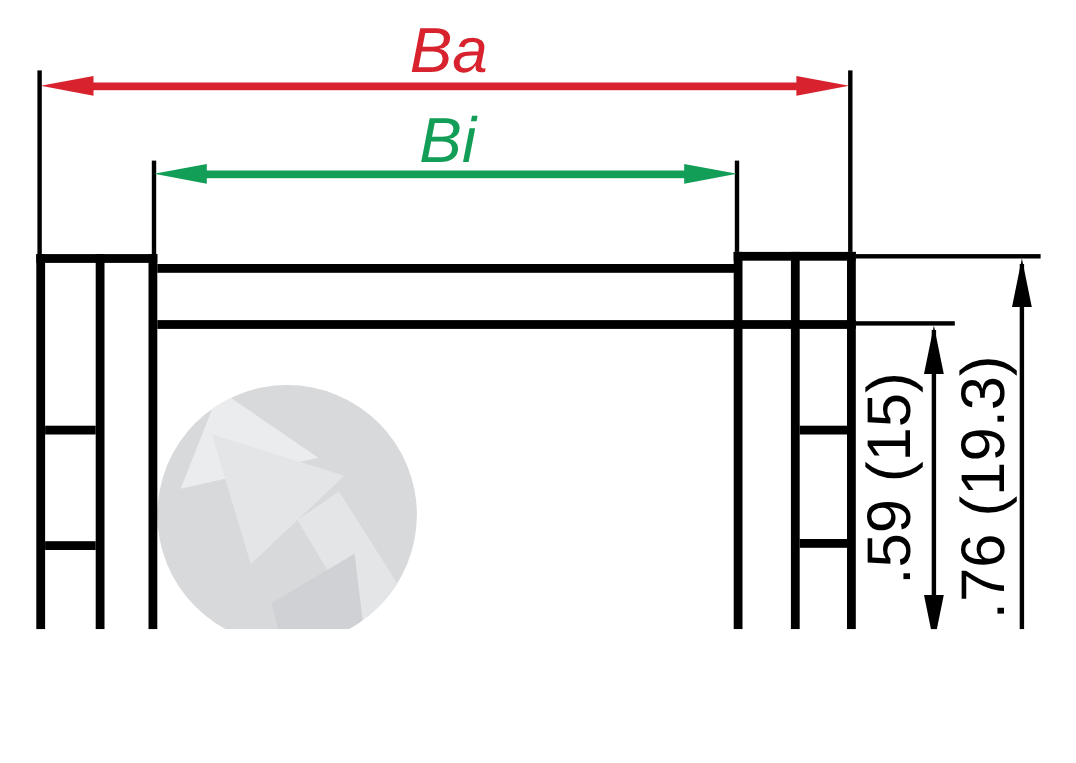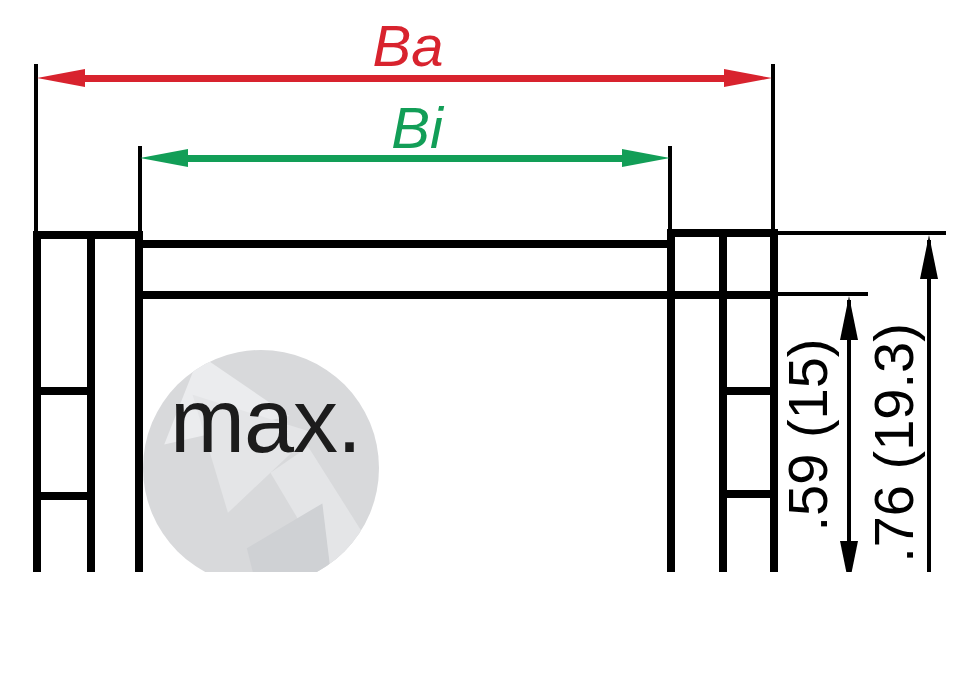--- a/index.html
+++ b/index.html
@@ -71,21 +71,21 @@
     <div class="shape wm-wedge-bottom"></div>
   </div>
 
   <div class="dim-label italic red" style="left:408px;top:17px;">Ba</div>
   <div class="ln" style="left:34px;top:64px;width:4px;height:168px;"></div>
   <div class="ln" style="left:771px;top:64px;width:4px;height:165px;"></div>
   <div class="ln red" style="left:80px;top:75px;width:648px;height:7px;"></div>
   <div class="ah left-red" style="left:37px;top:69px;"></div>
   <div class="ah right-red" style="left:724px;top:69px;"></div>
 
-  <div class="dim-label italic green" style="left:417px;top:99px;">Bi</div>
+  <div class="dim-label italic green" style="left:407px;top:99px;">Bi</div>
   <div class="ln" style="left:138px;top:146px;width:4px;height:94px;"></div>
   <div class="ln" style="left:668px;top:146px;width:4px;height:83px;"></div>
   <div class="ln green" style="left:183px;top:155px;width:444px;height:7px;"></div>
   <div class="ah left-green" style="left:140px;top:149px;"></div>
   <div class="ah right-green" style="left:622px;top:149px;"></div>
 
   <div class="ln" style="left:143px;top:240px;width:528px;height:8px;"></div>
   <div class="ln" style="left:143px;top:291px;width:635px;height:8px;"></div>
   <div class="ln" style="left:143px;top:585px;width:635px;height:8px;"></div>
   <div class="ln" style="left:143px;top:640px;width:528px;height:8px;"></div>
@@ -100,21 +100,20 @@
 
   <div class="ln" style="left:667px;top:229px;width:8px;height:431px;"></div>
   <div class="ln" style="left:719px;top:229px;width:8px;height:431px;"></div>
   <div class="ln" style="left:770px;top:229px;width:8px;height:431px;"></div>
   <div class="ln" style="left:667px;top:229px;width:111px;height:8px;"></div>
   <div class="ln" style="left:667px;top:652px;width:111px;height:8px;"></div>
   <div class="ln" style="left:727px;top:387px;width:43px;height:8px;"></div>
   <div class="ln" style="left:727px;top:490px;width:43px;height:8px;"></div>
 
   <div class="note">
-    <div>max.</div>
   </div>
 
   <div class="ln" style="left:778px;top:292px;width:90px;height:4px;"></div>
   <div class="ln" style="left:778px;top:586px;width:90px;height:4px;"></div>
   <div class="ln" style="left:847px;top:300px;width:4px;height:283px;"></div>
   <div class="ah up-ink" style="left:840px;top:296px;"></div>
   <div class="ah down-ink" style="left:840px;top:541px;"></div>
   <div class="dim-label rotated" style="left:808px;top:435px;">.59 (15)</div>
 
   <div class="ln" style="left:778px;top:231px;width:168px;height:4px;"></div>

